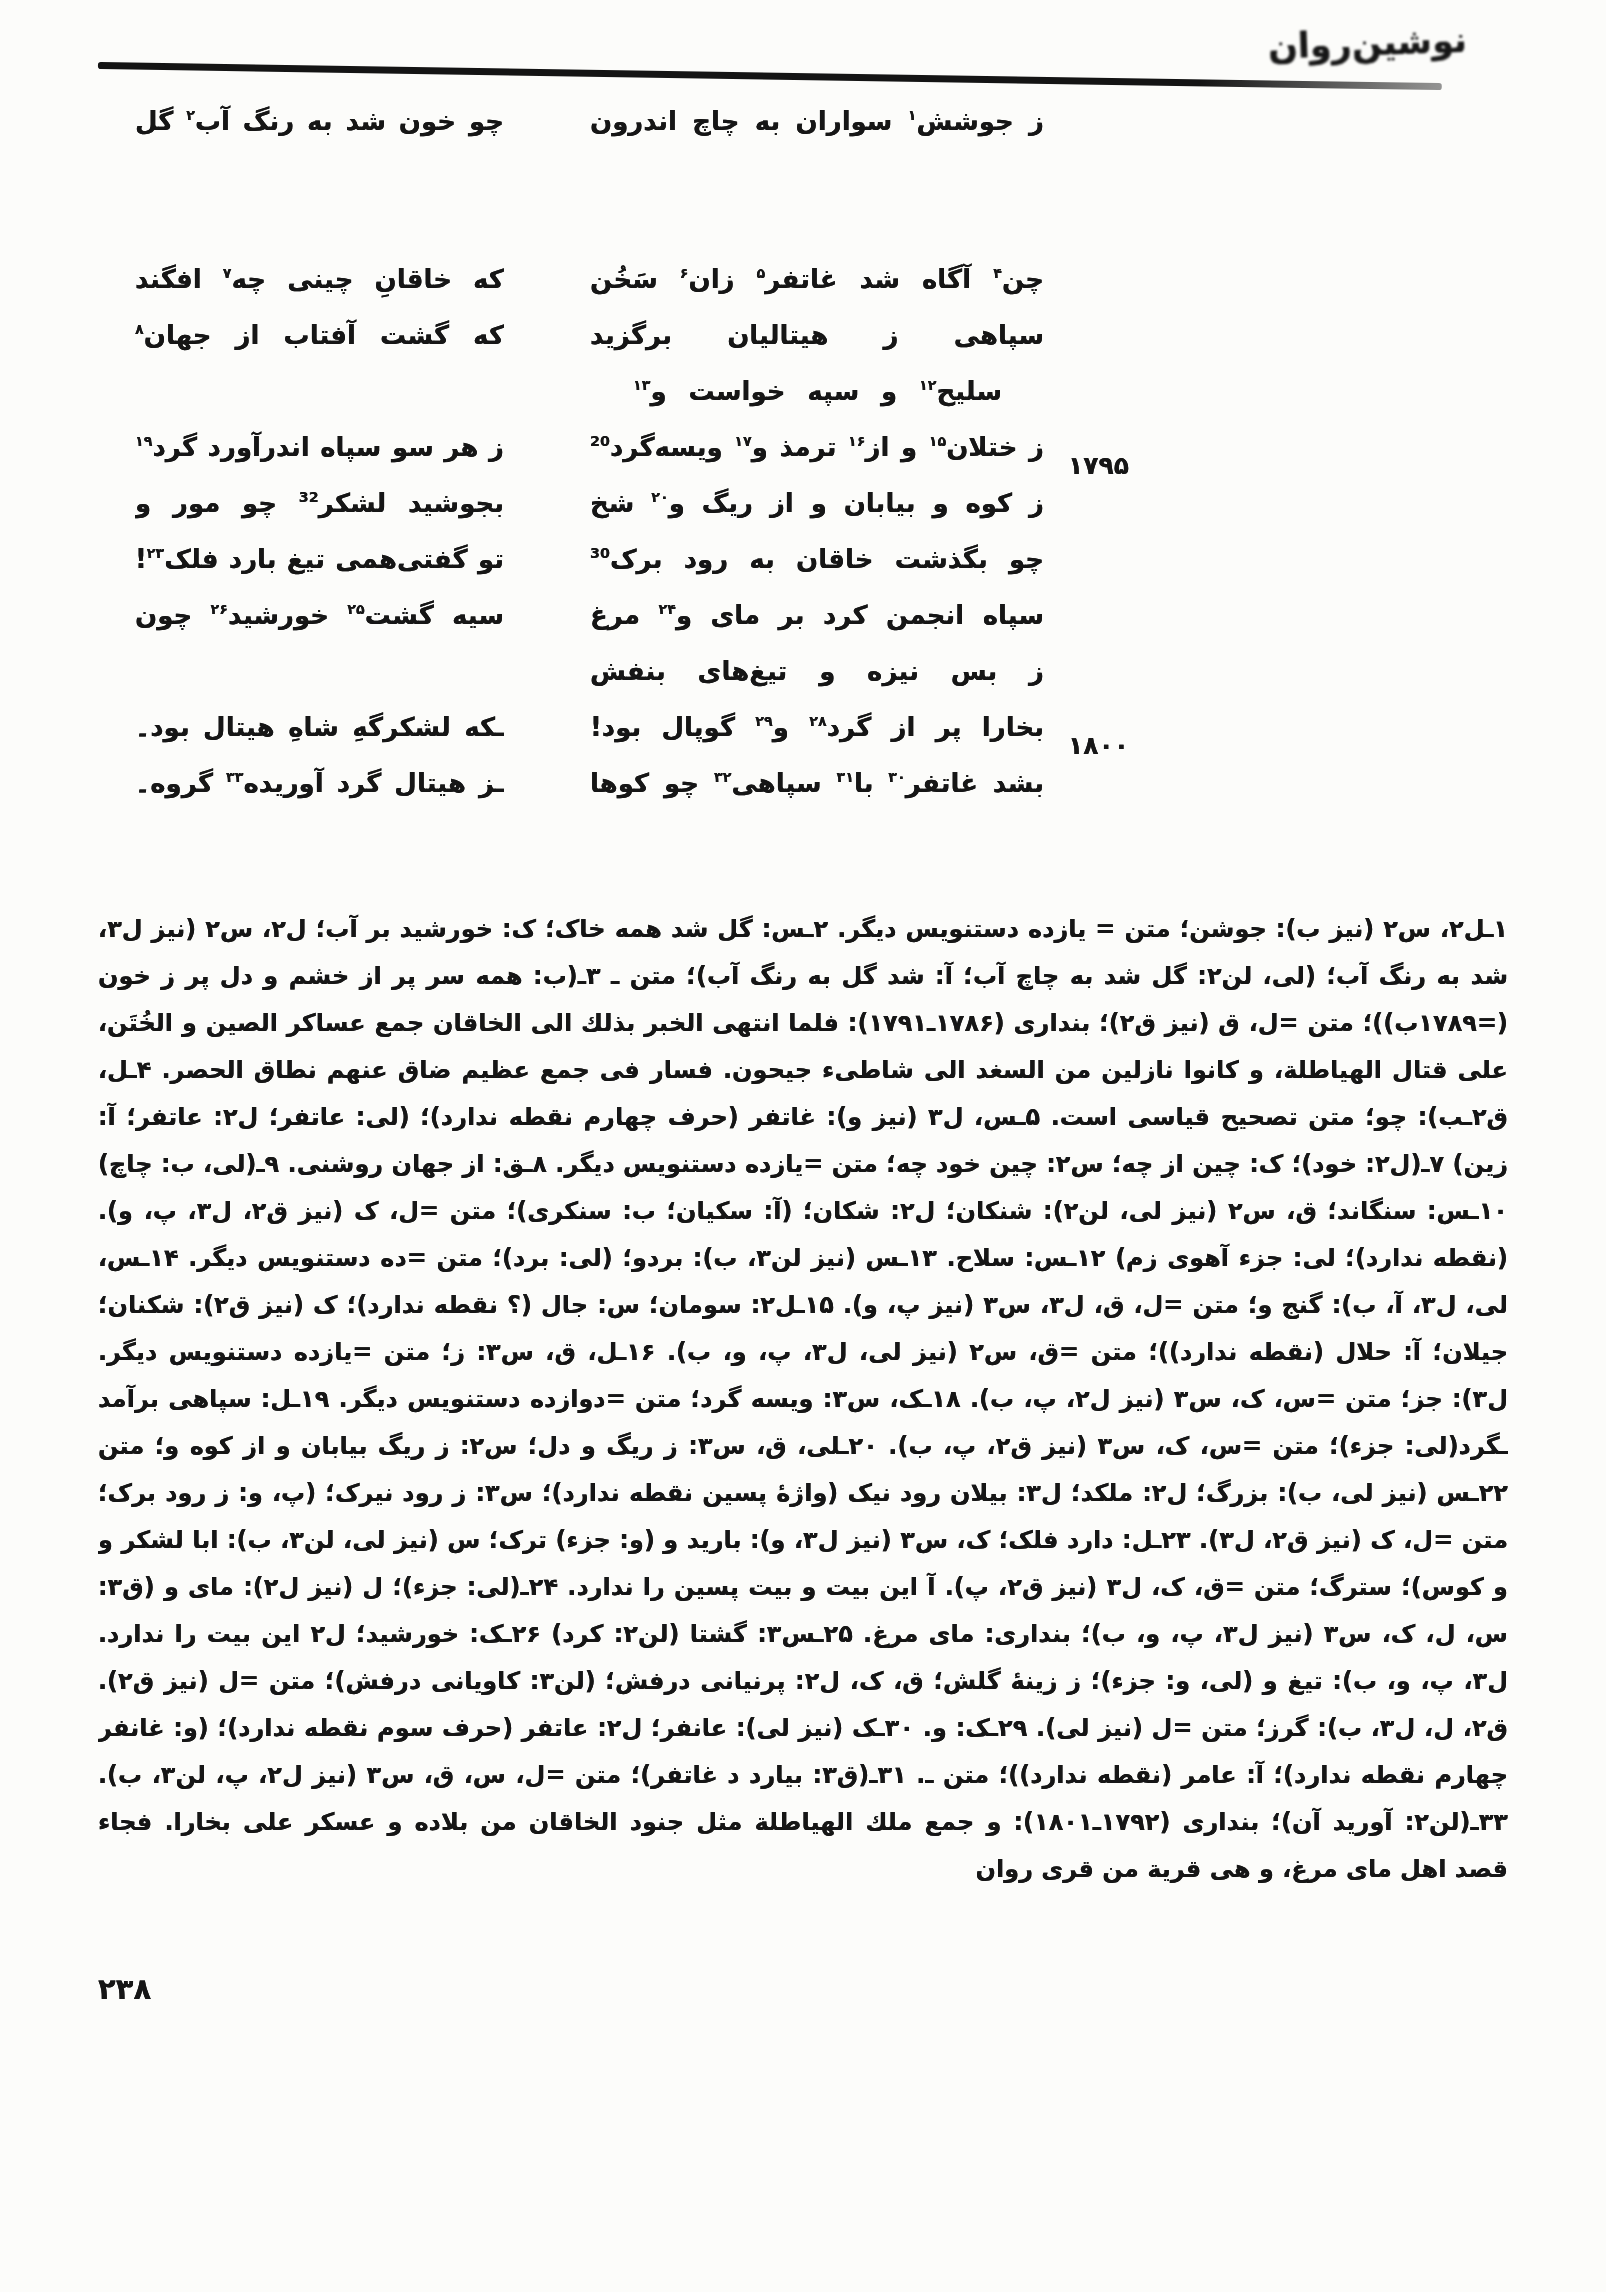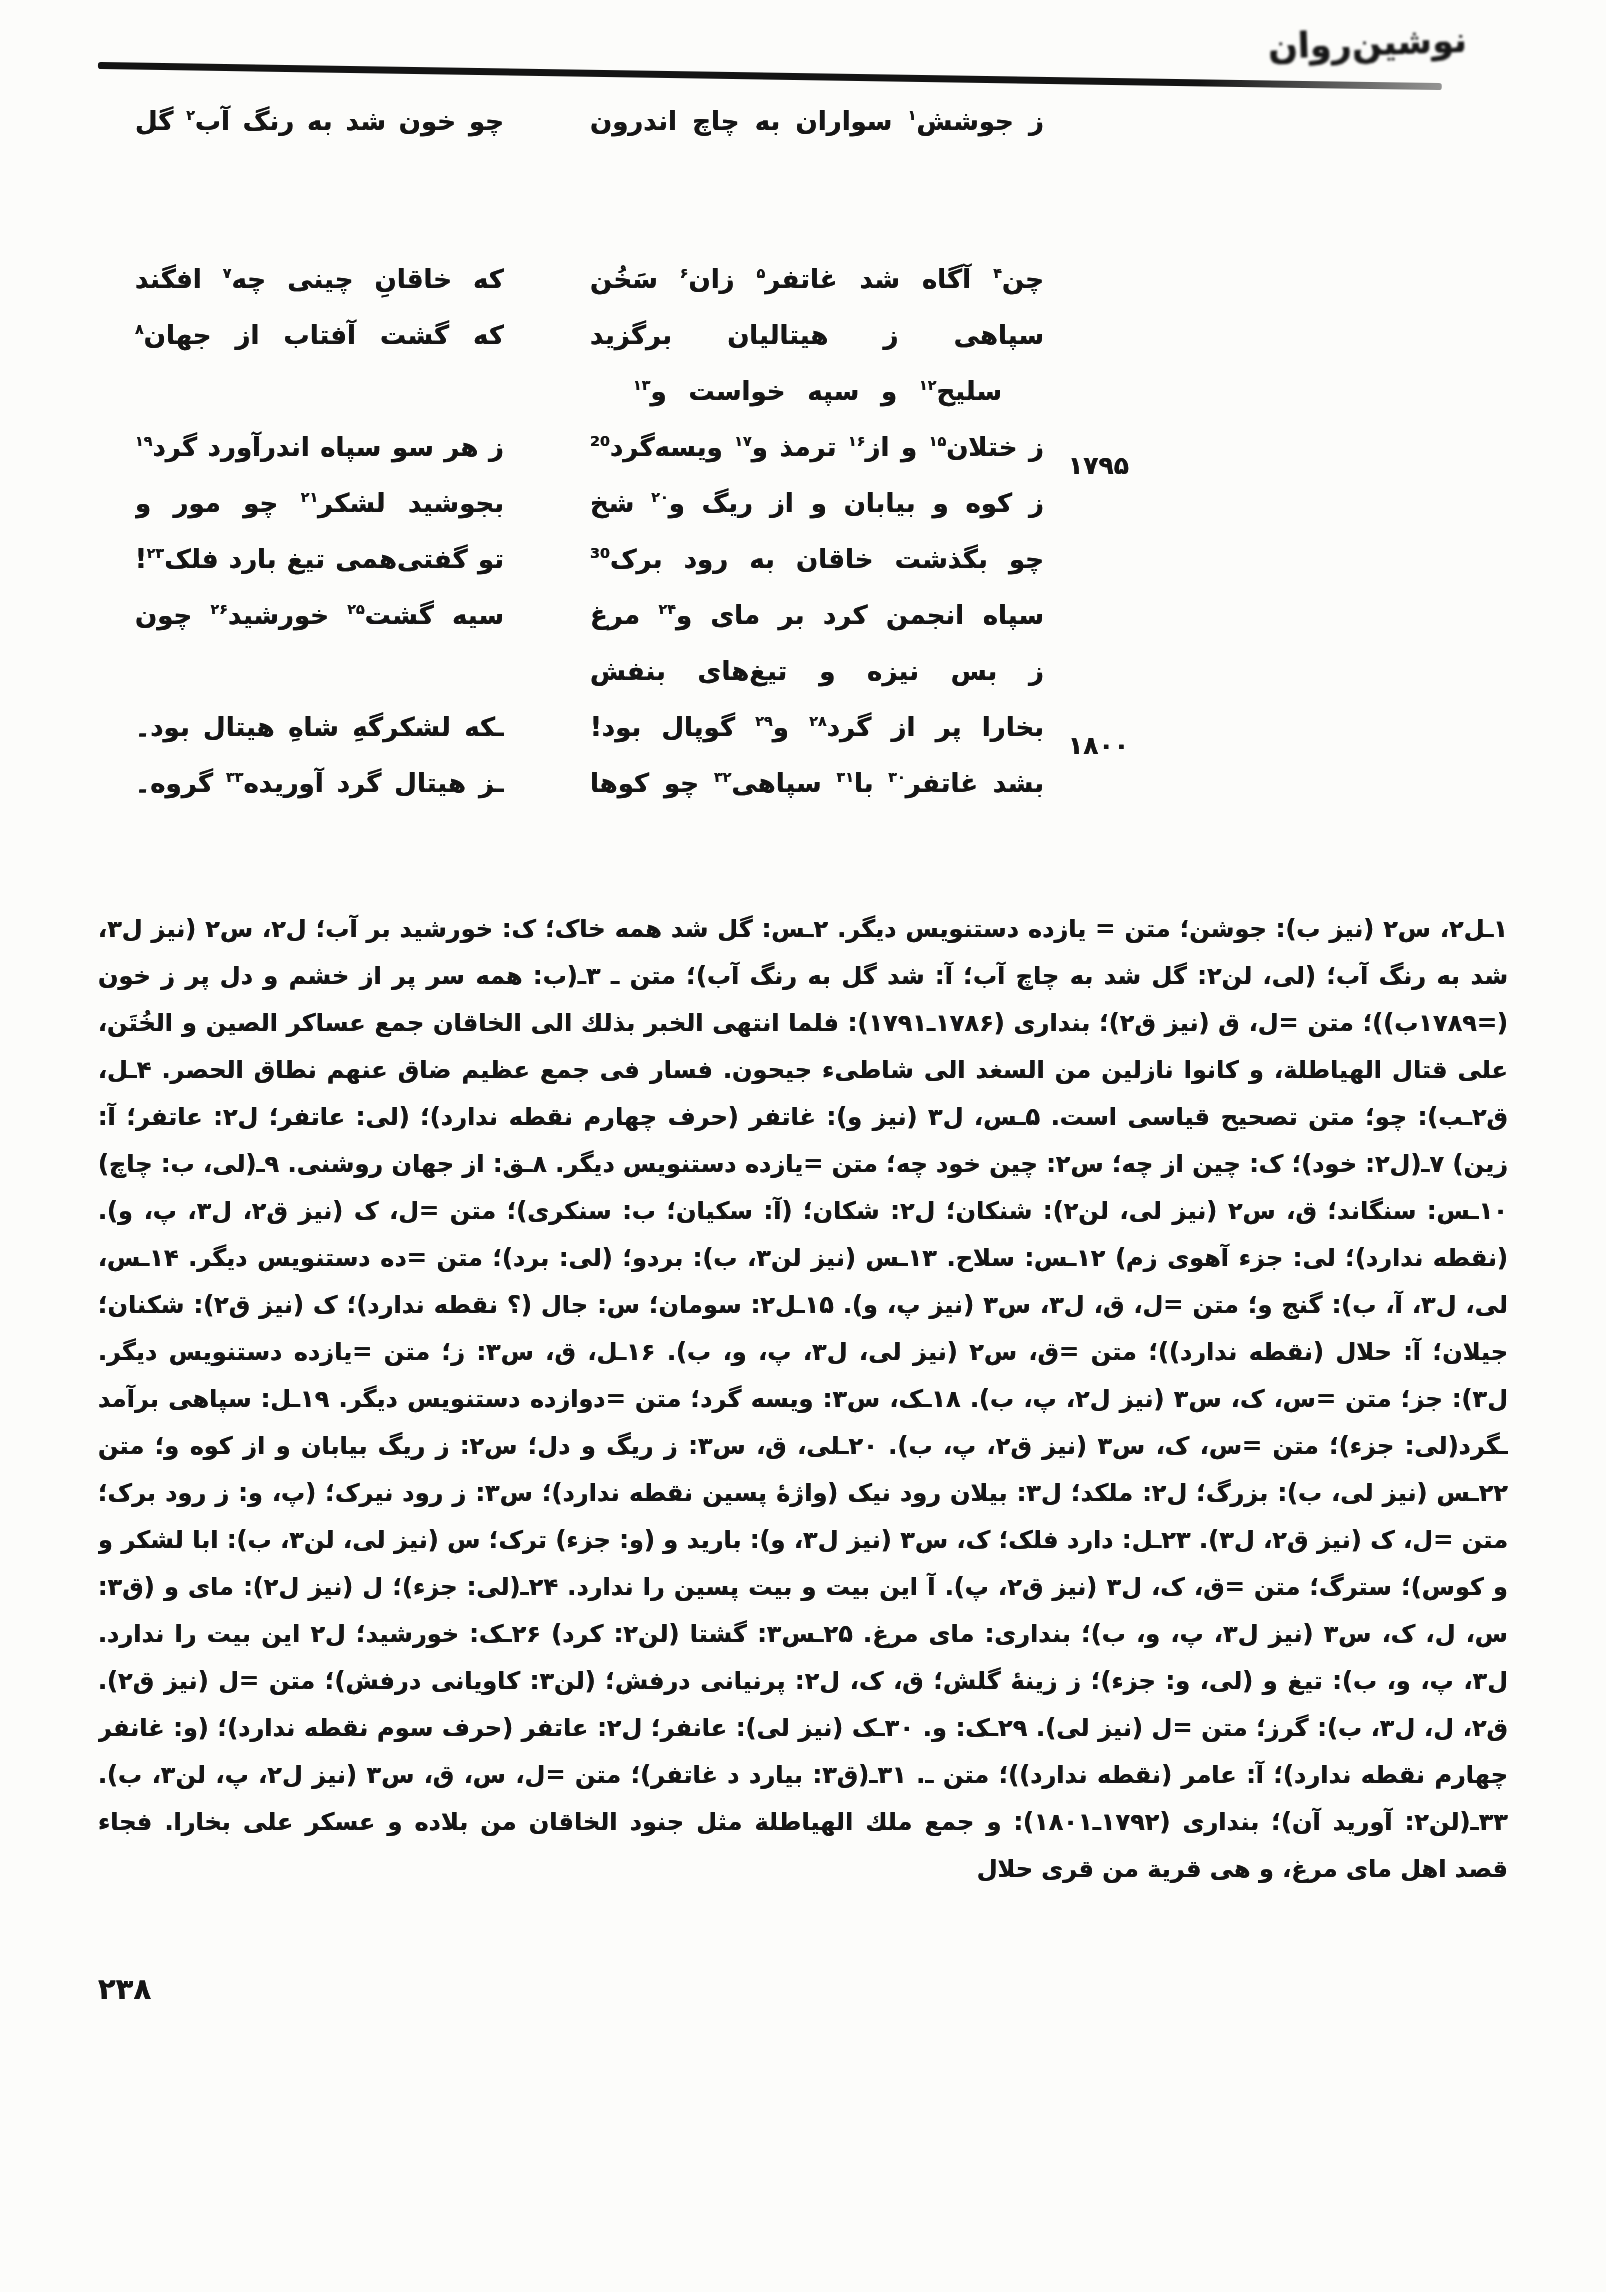--- a/index.html
+++ b/index.html
@@ -85,21 +85,21 @@
       <div class="hemi second">سلیح<sup>۱۲</sup> و سپه خواست و<sup>۱۳</sup> گنج درم</div>
     </div>
     <div class="couplet">
       <span class="vnum">۱۷۹۵</span>
       <div class="hemi first">ز ختلان<sup>۱۵</sup> و از<sup>۱۶</sup> ترمذ و<sup>۱۷</sup> ویسه‌گرد<sup>20</sup></div>
       <div class="hemi second">ز هر سو سپاه اندرآورد گرد<sup>۱۹</sup></div>
     </div>
     <div class="couplet">
       <span class="vnum"></span>
       <div class="hemi first">ز کوه و بیابان و از ریگ و<sup>۲۰</sup> شخ</div>
-      <div class="hemi second">بجوشید لشکر<sup>۲۱</sup> چو مور و ملخ!</div>
+      <div class="hemi second">بجوشید لشکر<sup>32</sup> چو مور و ملخ!</div>
     </div>
     <div class="couplet">
       <span class="vnum"></span>
       <div class="hemi first">چو بگذشت خاقان به رود برک<sup>30</sup></div>
       <div class="hemi second">تو گفتی‌همی تیغ بارد فلک<sup>۲۳</sup>!</div>
     </div>
     <div class="couplet">
       <span class="vnum"></span>
       <div class="hemi first">سپاه انجمن کرد بر مای و<sup>۲۴</sup> مرغ</div>
       <div class="hemi second">سیه گشت<sup>۲۵</sup> خورشید<sup>۲۶</sup> چون پر چرغ!</div>
@@ -134,17 +134,17 @@
     <div class="app-line">ل۳): جز؛ متن =س، ک، س۳ (نیز ل۲، پ، ب).  ۱۸ـک، س۳: ویسه گرد؛ متن =دوازده دستنویس دیگر.  ۱۹ـل: سپاهی برآمد ز هر سو بگرد</div>
     <div class="app-line">ـگرد(لی: جزء)؛ متن =س، ک، س۳ (نیز ق۲، پ، ب).  ۲۰ـلی، ق، س۳: ز ریگ و دل؛ س۲: ز ریگ بیابان و از کوه و؛ متن =س، ک (نیز ق۲، ل۳، ب).  ۲۱ـ(لن۲: گیتی؛ و: سپاه انجمن شد)</div>
     <div class="app-line">۲۲ـس (نیز لی، ب): بزرگ؛ ل۲: ملکد؛ ل۳: بیلان رود نیک (واژهٔ پسین نقطه ندارد)؛ س۳: ز رود نیرک؛ (پ، و: ز رود برک؛ لن۳: ز رود بزرگ)؛</div>
     <div class="app-line">متن =ل، ک (نیز ق۲، ل۳).  ۲۳ـل: دارد فلک؛ ک، س۳ (نیز ل۳، و): بارید و (و: جزء) ترک؛ س (نیز لی، لن۳، ب): ابا لشکر و کوس و پیل (لی: پیل</div>
     <div class="app-line">و کوس)؛ سترگ؛ متن =ق، ک، ل۳ (نیز ق۲، پ).  آ این بیت و بیت پسین را ندارد.  ۲۴ـ(لی: جزء)؛ ل (نیز ل۲): مای و (ق۳: ماء و)؛ متن =</div>
     <div class="app-line">س، ل، ک، س۳ (نیز ل۳، پ، و، ب)؛ بنداری: مای مرغ.  ۲۵ـس۳: گشتا (لن۲: کرد)  ۲۶ـک: خورشید؛ ل۲ این بیت را ندارد.  ۲۷ـس، س۳ (نیز لی،</div>
     <div class="app-line">ل۳، پ، و، ب): تیغ و (لی، و: جزء)؛ ز زینهٔ گلش؛ ق، ک، ل۲: پرنیانی درفش؛ (لن۳: کاویانی درفش)؛ متن =ل (نیز ق۲).  ۲۸ـس، س۳ (نیز</div>
     <div class="app-line">ق۲، ل، ل۳، ب): گرز؛ متن =ل (نیز لی).  ۲۹ـک: و.  ۳۰ـک (نیز لی): عانفر؛ ل۲: عاتفر (حرف سوم نقطه ندارد)؛ (و: غانفر (حرف</div>
     <div class="app-line">چهارم نقطه ندارد)؛ آ: عامر (نقطه ندارد))؛ متن ـ.  ۳۱ـ(ق۳: بیارد د غاتفر)؛ متن =ل، س، ق، س۳ (نیز ل۲، پ، لن۳، ب).  ۳۲ـب: سواری</div>
     <div class="app-line">۳۳ـ(لن۲: آورید آن)؛ بنداری (۱۷۹۲ـ۱۸۰۱): و جمع ملك الهياطلة مثل جنود الخاقان من بلاده و عسكر على بخارا. فجاء الخاقان و</div>
-    <div class="app-line last">قصد اهل مای مرغ، و هى قرية من قرى حلال</div>
+    <div class="app-line last">قصد اهل مای مرغ، و هى قرية من قرى روان</div>
   </section>
 
 <footer class="page-number">۲۳۸</footer>
 
 
 </body></html>

